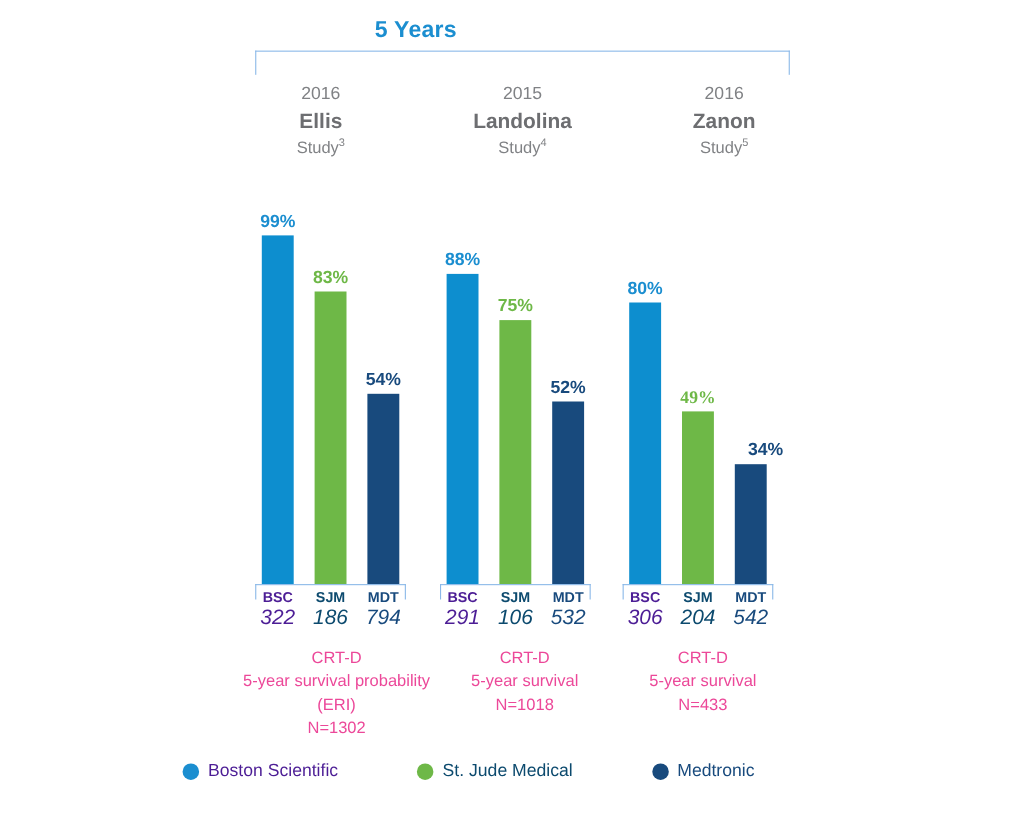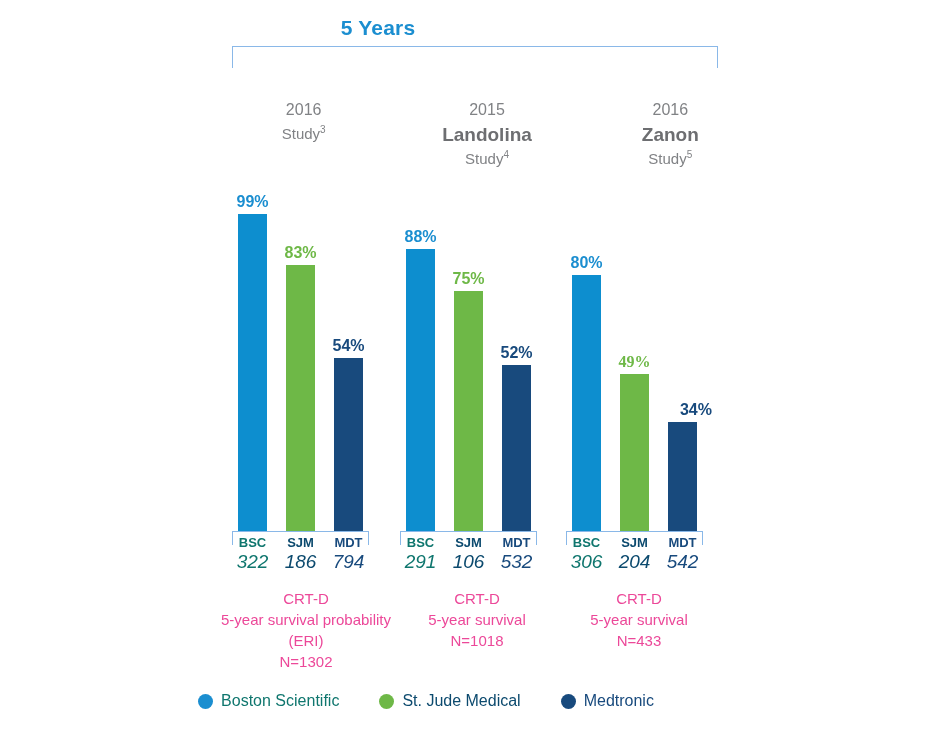--- a/index.html
+++ b/index.html
@@ -38,25 +38,24 @@
     height: 22px;
     border-top: 1.5px solid #8ab8e8;
     border-left: 1.5px solid #8ab8e8;
     border-right: 1.5px solid #8ab8e8;
     box-sizing: border-box;
   }
 
   
   #study-headers {
     position: absolute;
-    left: 212px;
+    left: 200px;
     top: 78px;
     width: 550px;
     display: flex;
-    margin-top: 24px;
   }
   .study-header {
     flex: 1 1 0;
     text-align: center;
     line-height: 1.0;
   }
   .study-year {
     font-size: 16px;
     color: #808285;
     margin-bottom: 7px;
@@ -164,21 +163,21 @@
   .axis-code {
     font-size: 13px;
     font-weight: bold;
     line-height: 18px;
   }
   .axis-num {
     font-size: 19px;
     line-height: 20px;
     font-style: italic;
   }
-  .bsc-c { color: #0f766e; }
+  .bsc-c { color: #4c1d95; }
   .sjm-c { color: #0c4a6e; }
   .mdt-c { color: #184a7d; }
 
   
   .caption {
     position: absolute;
     top: 588px;
     text-align: center;
     font-size: 15px;
     line-height: 21px;
@@ -190,20 +189,21 @@
 
   
   #legend {
     position: absolute;
     top: 692px;
     left: 0;
     width: 852px;
     display: flex;
     justify-content: center;
     align-items: center;
+    gap: 32px;
   }
   .legend-item {
     display: flex;
     align-items: center;
     margin: 0 20px;
   }
   .legend-dot {
     width: 15px;
     height: 15px;
     border-radius: 50%;
@@ -219,20 +219,21 @@
 
 <div>
 
   <div id="chart-title">5 Years</div>
 
   <div id="top-bracket"></div>
 
   <div id="study-headers">
     <div class="study-header">
       <div class="study-year">2016</div>
+      <div class="study-name">Ellis</div>
       <div class="study-sub"><span>Study</span><sup>3</sup></div>
     </div>
     <div class="study-header">
       <div class="study-year">2015</div>
       <div class="study-name">Landolina</div>
       <div class="study-sub"><span>Study</span><sup>4</sup></div>
     </div>
     <div class="study-header">
       <div class="study-year">2016</div>
       <div class="study-name">Zanon</div>

